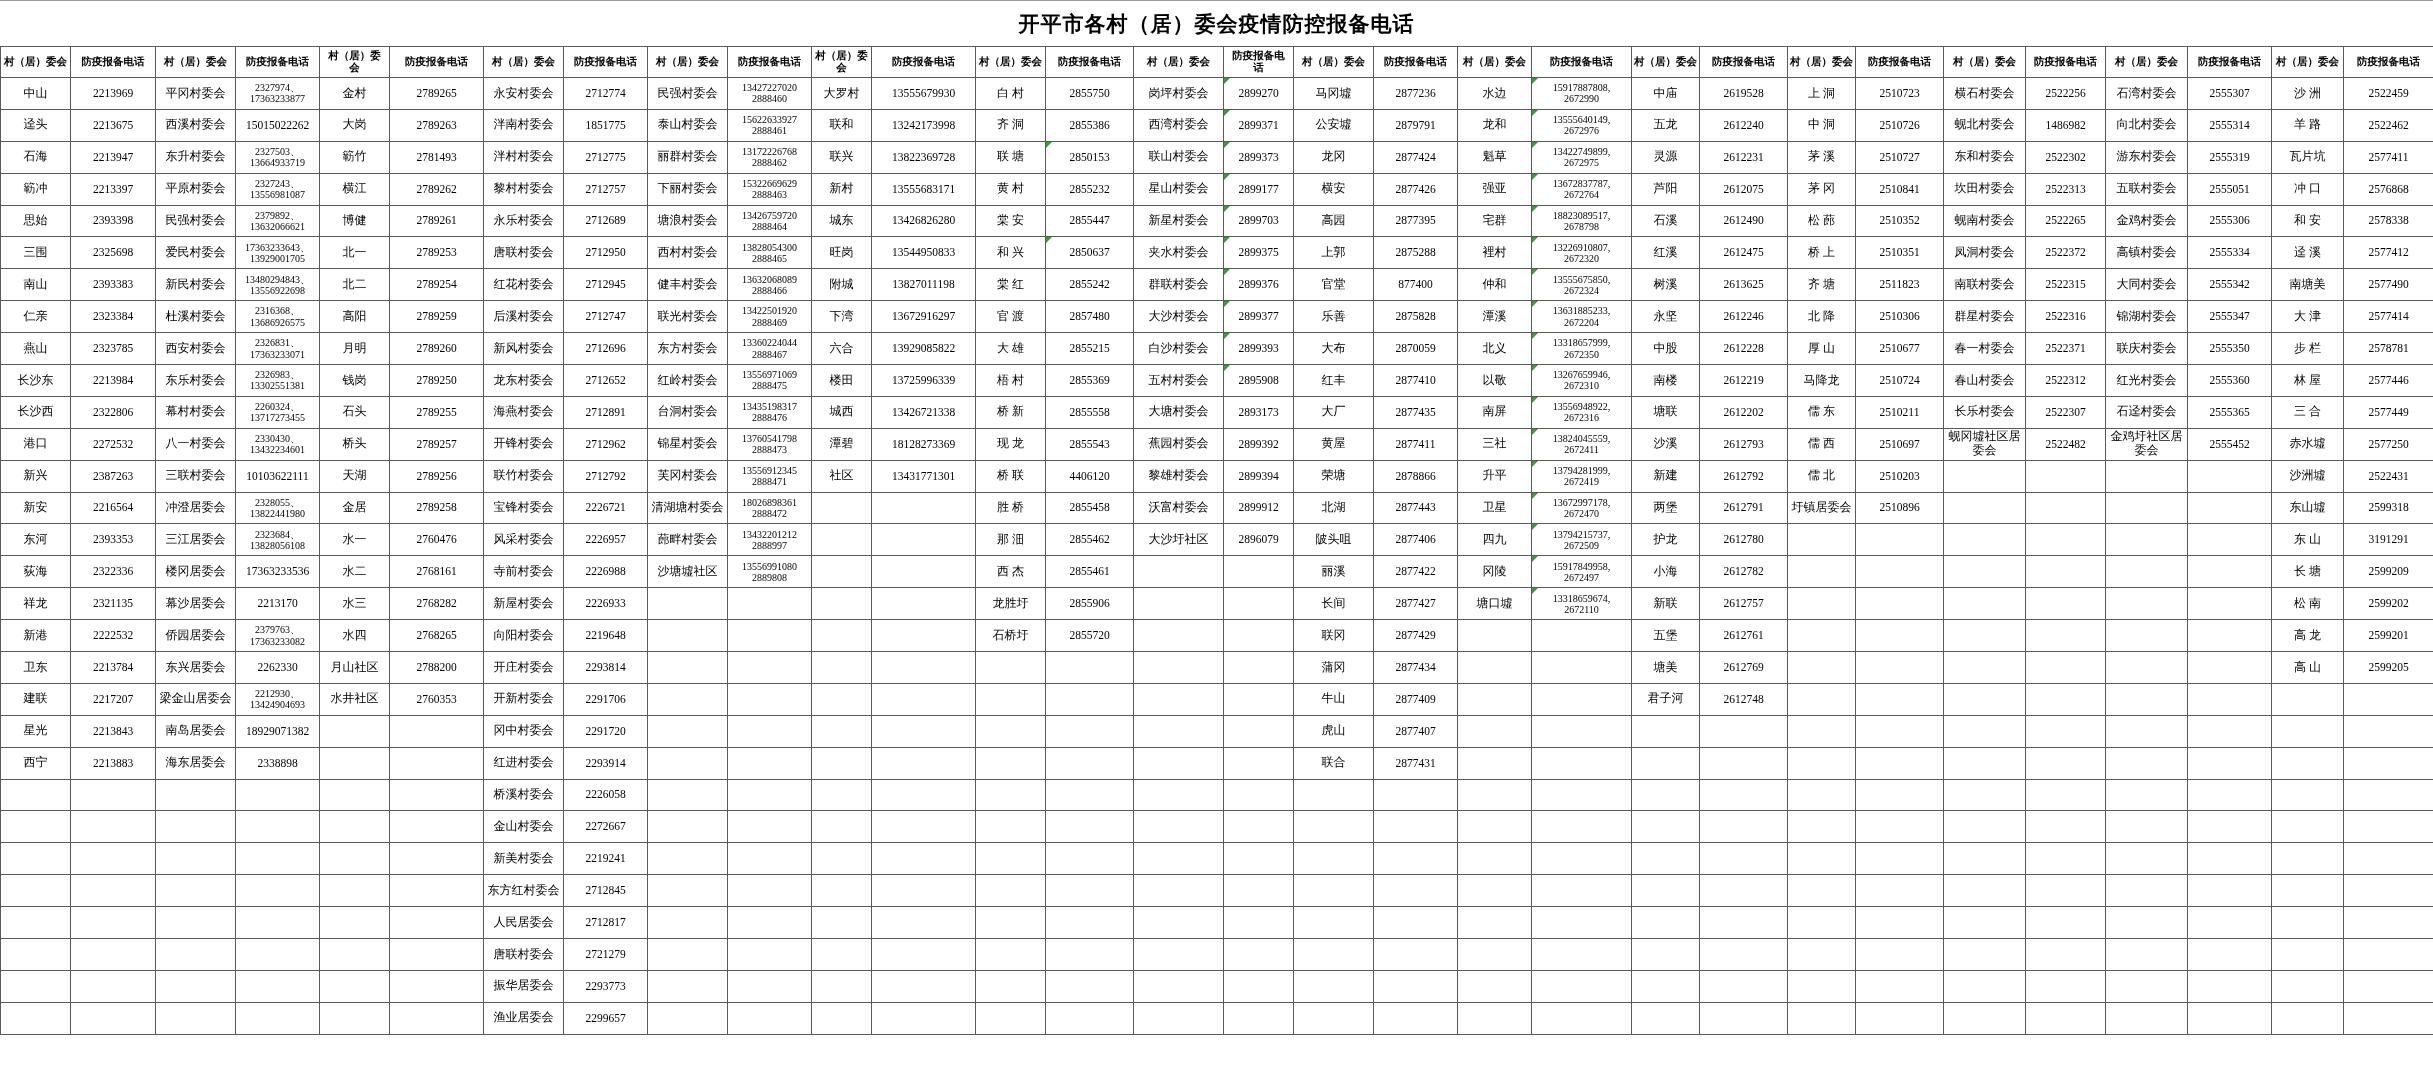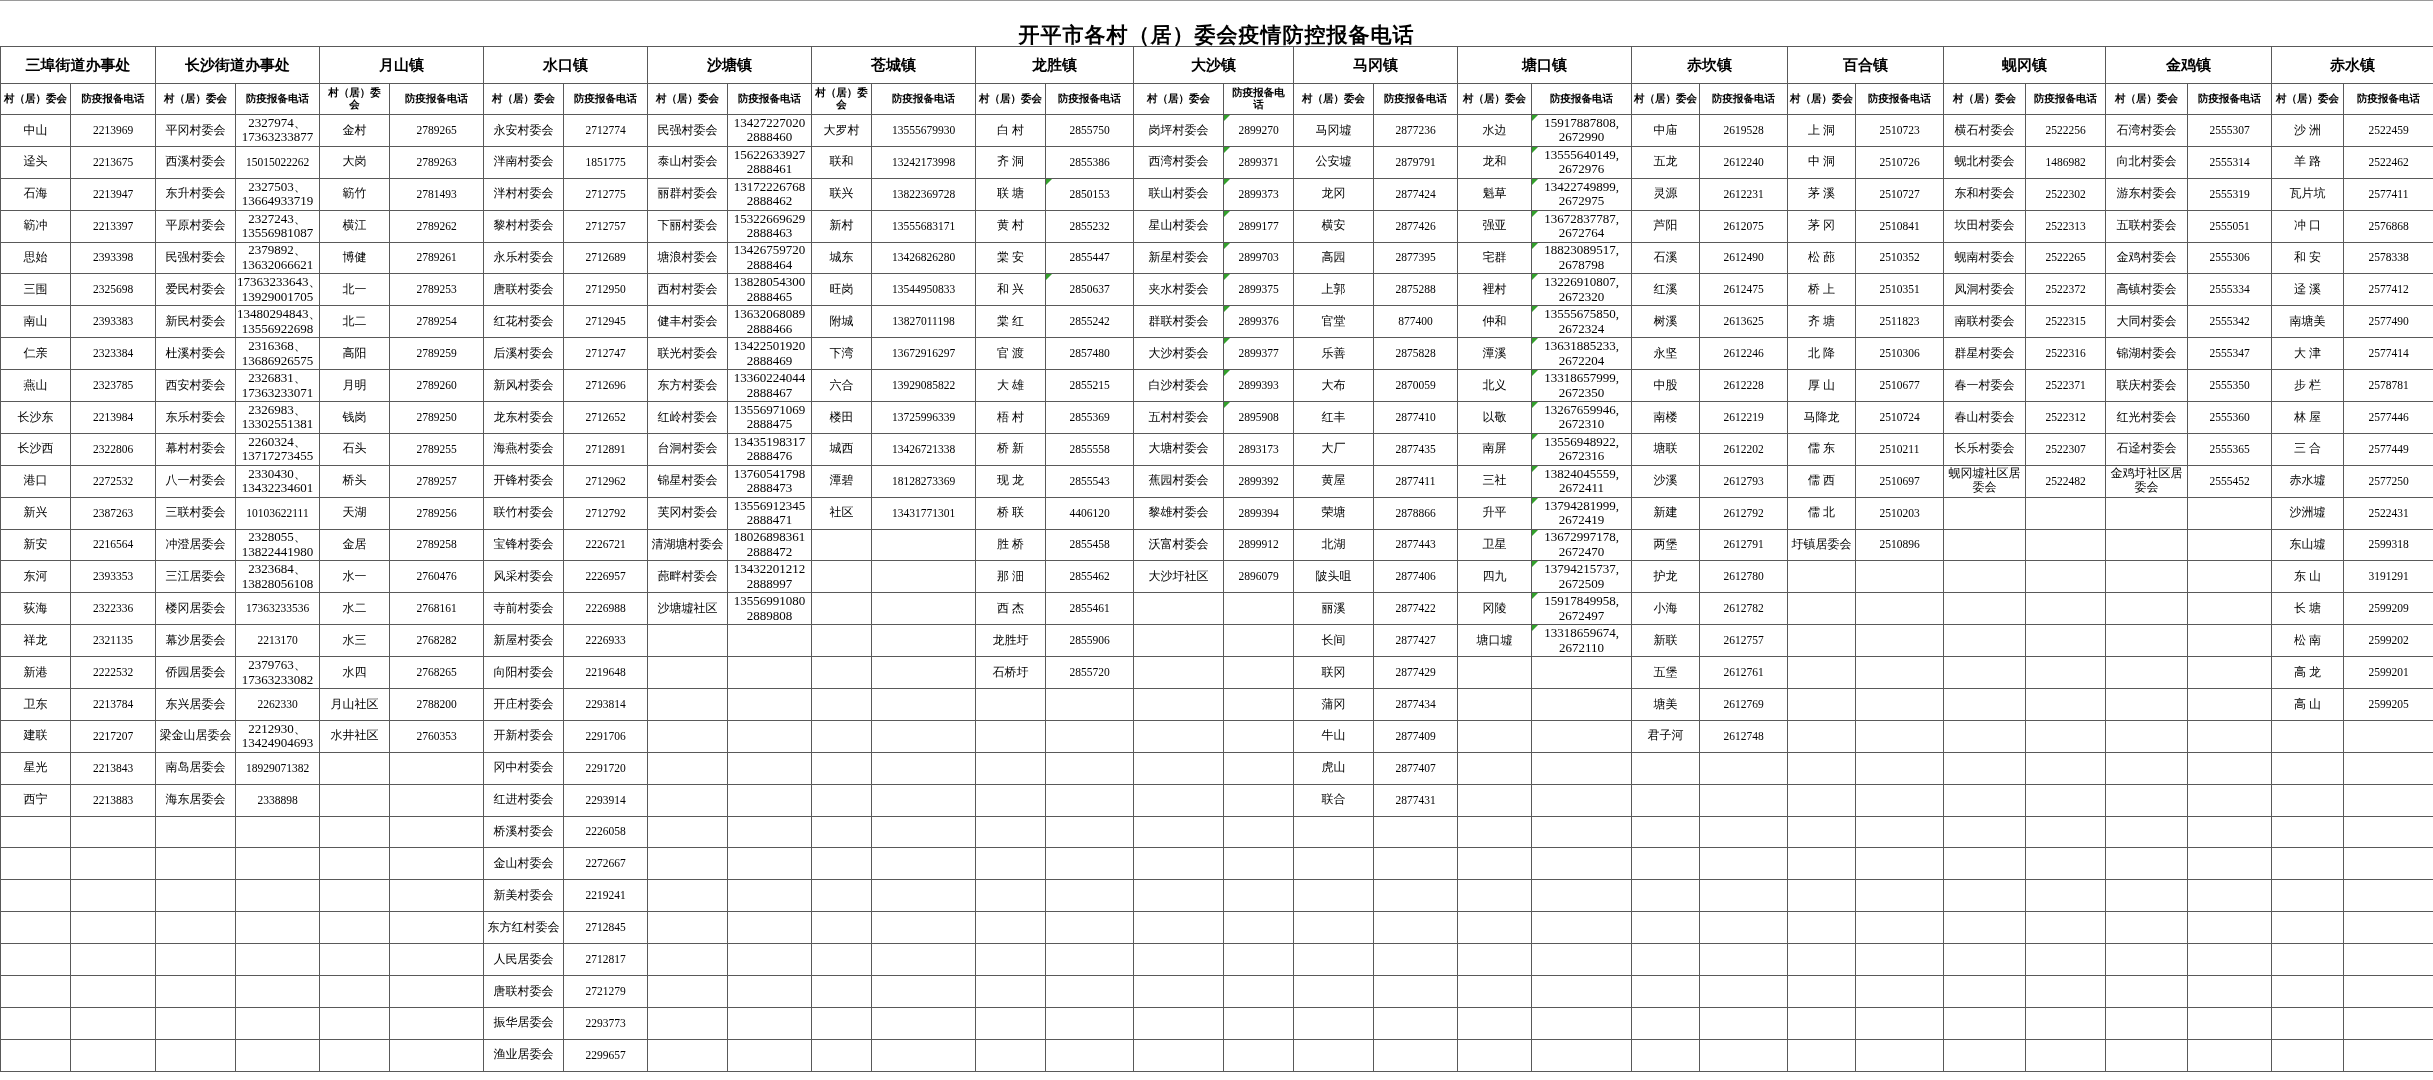--- a/index.html
+++ b/index.html
@@ -3,33 +3,33 @@
 <meta charset="utf-8">
 <style>
   html,body{margin:0;padding:0}
   body{
     width:2433px;height:1080px;background:#ffffff;color:#000;
     font-family:"Liberation Serif","DejaVu Serif",serif;
     overflow:hidden;border-top:1px solid #9a9a9a;box-sizing:border-box;
   }
   .title{
     text-align:center;font-size:21px;font-weight:bold;letter-spacing:1px;
-    padding-top:20px;height:45px;box-sizing:border-box;
+    padding-top:9px;height:45px;box-sizing:border-box;
   }
   table{border-collapse:collapse;table-layout:fixed;width:2433px}
   th,td{
     border:1px solid #595959;text-align:center;vertical-align:middle;
     padding:0 1px;overflow:hidden;
   }
   thead tr.town th{height:36px;font-size:15px;font-weight:bold}
   thead tr.sub th{height:30px;font-size:10.5px;font-weight:bold;white-space:nowrap;line-height:1.15}
   tbody tr{height:31.9px}
   td.v{font-size:12px;line-height:1.15}
   td.p{font-size:11.5px;white-space:pre-line;position:relative;line-height:1.15}
-  td.p.two{font-size:13px;line-height:1.12}
+  td.p.two{font-size:10px;line-height:1.12}
   .marker{
     position:absolute;top:0;left:0;width:0;height:0;
     border-top:6px solid var(--marker,#33a02c);border-right:6px solid transparent;
   }
 </style>
 </head>
 <body style="--marker: #33a02c;">
 
 <div class="title">开平市各村（居）委会疫情防控报备电话</div>
 
@@ -60,37 +60,20 @@
       <col style="width: 68px;">
       <col style="width: 88px;">
       <col style="width: 82px;">
       <col style="width: 80px;">
       <col style="width: 82px;">
       <col style="width: 84px;">
       <col style="width: 72px;">
       <col style="width: 90px;">
     </colgroup>
     <thead>
-      <tr class="town">
-        <th colspan="2">三埠街道办事处</th>
-        <th colspan="2">长沙街道办事处</th>
-        <th colspan="2">月山镇</th>
-        <th colspan="2">水口镇</th>
-        <th colspan="2">沙塘镇</th>
-        <th colspan="2">苍城镇</th>
-        <th colspan="2">龙胜镇</th>
-        <th colspan="2">大沙镇</th>
-        <th colspan="2">马冈镇</th>
-        <th colspan="2">塘口镇</th>
-        <th colspan="2">赤坎镇</th>
-        <th colspan="2">百合镇</th>
-        <th colspan="2">蚬冈镇</th>
-        <th colspan="2">金鸡镇</th>
-        <th colspan="2">赤水镇</th>
-      </tr>
       <tr class="sub">
         <th>村（居）委会</th>
         <th>防疫报备电话</th>
         <th>村（居）委会</th>
         <th>防疫报备电话</th>
         <th>村（居）委<br>会</th>
         <th>防疫报备电话</th>
         <th>村（居）委会</th>
         <th>防疫报备电话</th>
         <th>村（居）委会</th>

